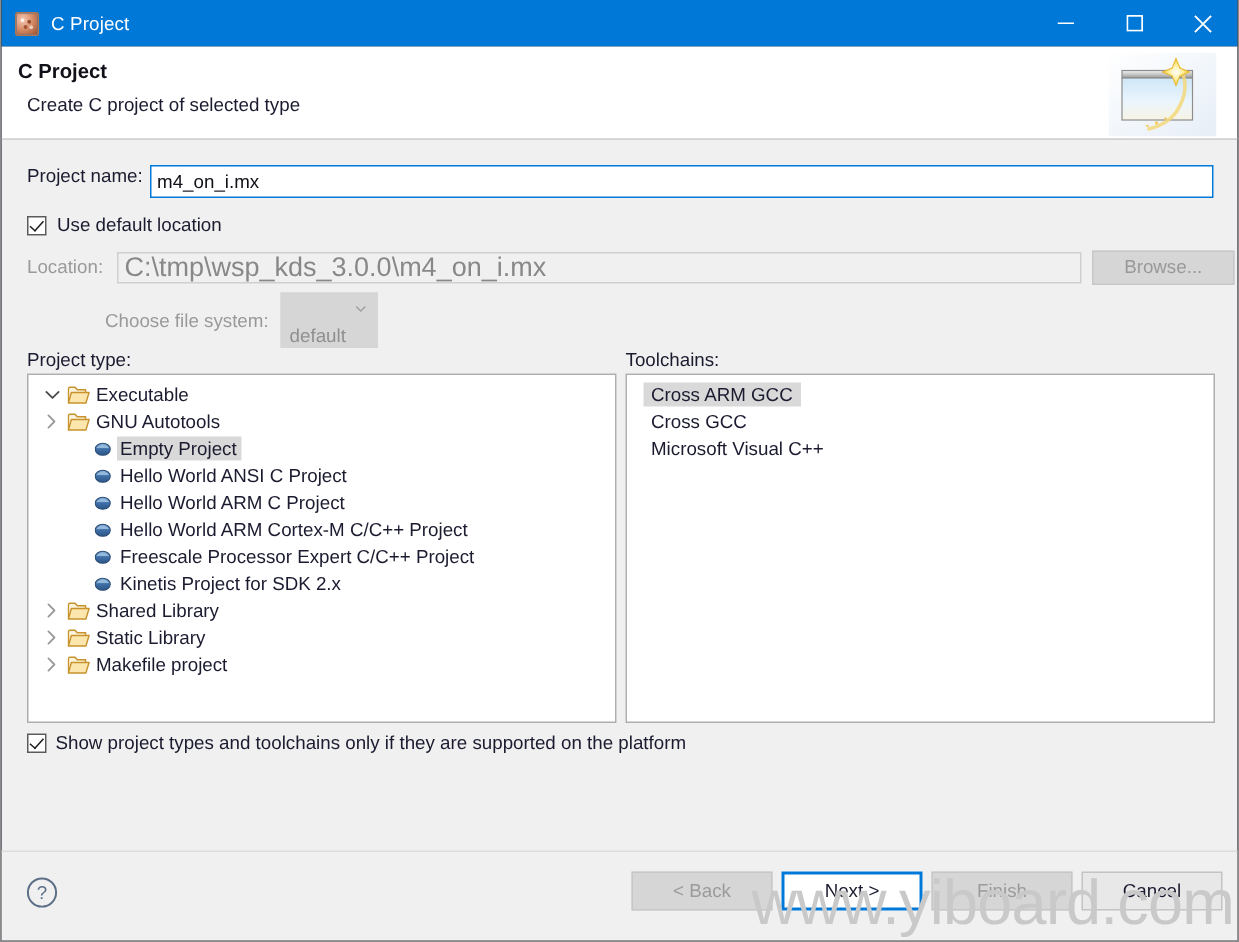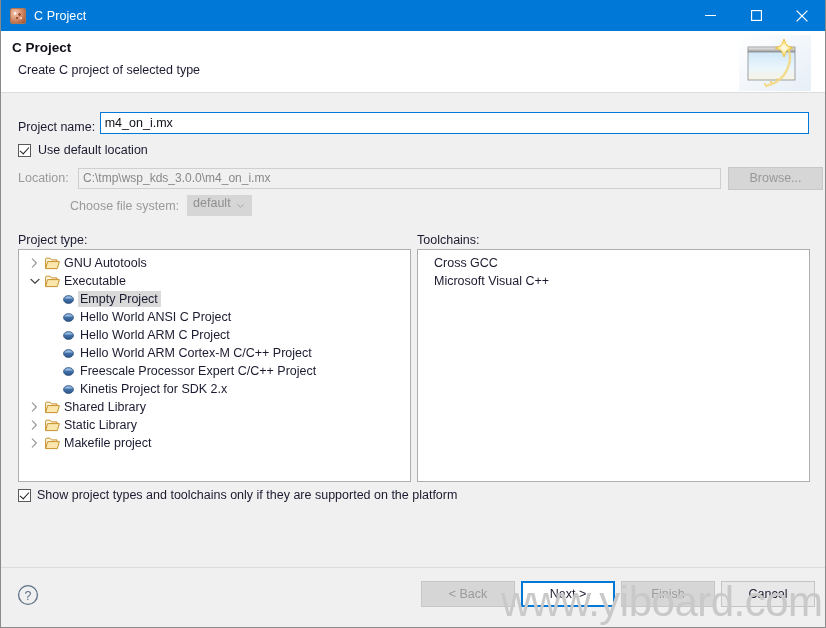--- a/index.html
+++ b/index.html
@@ -116,21 +116,21 @@
     position: relative;
     height: 534px;
     background: #f0f0f0;
   }
 
   .row-projname {
     position: absolute;
     left: 0; top: 17px; right: 16px;
     height: 24px;
     display: flex;
-    align-items: flex-end;
+    align-items: flex-start;
   }
   .lbl-projname {
     width: 79px;
     margin-left: 17px;
     font-size: 12.5px;
     color: #1b1b30;
   }
   .input-projname {
     margin-left: 3px;
     width: 712px;
@@ -188,21 +188,21 @@
     font-size: 12.5px;
     color: #9a9a9a;
   }
   .input-location {
     margin-left: 1px;
     width: 643px;
     height: 21px;
     box-sizing: border-box;
     border: 1px solid #cfcfcf;
     background: #f0f0f0;
-    font-size: 12px;
+    font-size: 18px;
     color: #888888;
     padding: 0 4px;
     line-height: 19px;
     white-space: nowrap;
     overflow: hidden;
   }
   .btn-browse {
     margin-left: 7px;
     width: 95px;
     height: 23px;
@@ -223,26 +223,26 @@
     align-items: center;
   }
   .lbl-filesystem {
     margin-left: 69px;
     font-size: 12.5px;
     color: #9a9a9a;
   }
   .combo-filesystem {
     margin-left: 8px;
     width: 65px;
-    height: 21px;
+    height: 37px;
     box-sizing: border-box;
     background: #d6d6d6;
     border: 1px solid #d6d6d6;
     display: flex;
-    align-items: flex-start;
+    align-items: flex-end;
     padding-left: 5px;
     color: #8f8f8f;
     font-size: 12.5px;
     position: relative;
   }
   .combo-arrow {
     position: absolute;
     right: 7px;
     top: 8px;
     width: 7px;
@@ -497,45 +497,45 @@
       </div>
     </div>
 
     <div class="cap-projtype">Project type:</div>
     <div class="cap-toolchains">Toolchains:</div>
 
     <div class="panel panel-tree">
       <div class="tree" id="tree-host">
           <div class="tnode level0">
             <span class="twist">
-              <svg width="7" height="10" viewBox="0 0 7 10">
-                <path d="M1.3 0.9 L5.3 5 L1.3 9.1" fill="none" stroke="#9a9a9a" stroke-width="1.2" stroke-linecap="round" stroke-linejoin="round"></path>
+              <svg width="10" height="7" viewBox="0 0 10 7">
+                <path d="M0.9 1.3 L5 5.3 L9.1 1.3" fill="none" stroke="#4b4b4b" stroke-width="1.2" stroke-linecap="round" stroke-linejoin="round"></path>
               </svg>
             </span>
             <span class="ticon">
               <svg width="15" height="13" viewBox="0 0 15 13">
                 <path d="M0.6 11.6 V2.2 a1 1 0 0 1 1-1 H5 l1.5 1.7 H12 v1.6" fill="#fdf4dd" stroke="#c8922c" stroke-width="1"></path>
                 <path d="M2.6 4.6 H14.4 L12.3 11.6 H0.6 Z" fill="#fbe6ae" stroke="#c8922c" stroke-width="1" stroke-linejoin="round"></path>
               </svg>
             </span>
-            <span class="tlabel">GNU Autotools</span>
+            <span class="tlabel">Executable</span>
           </div>
           <div class="tnode level0">
             <span class="twist">
-              <svg width="10" height="7" viewBox="0 0 10 7">
-                <path d="M0.9 1.3 L5 5.3 L9.1 1.3" fill="none" stroke="#4b4b4b" stroke-width="1.2" stroke-linecap="round" stroke-linejoin="round"></path>
+              <svg width="7" height="10" viewBox="0 0 7 10">
+                <path d="M1.3 0.9 L5.3 5 L1.3 9.1" fill="none" stroke="#9a9a9a" stroke-width="1.2" stroke-linecap="round" stroke-linejoin="round"></path>
               </svg>
             </span>
             <span class="ticon">
               <svg width="15" height="13" viewBox="0 0 15 13">
                 <path d="M0.6 11.6 V2.2 a1 1 0 0 1 1-1 H5 l1.5 1.7 H12 v1.6" fill="#fdf4dd" stroke="#c8922c" stroke-width="1"></path>
                 <path d="M2.6 4.6 H14.4 L12.3 11.6 H0.6 Z" fill="#fbe6ae" stroke="#c8922c" stroke-width="1" stroke-linejoin="round"></path>
               </svg>
             </span>
-            <span class="tlabel">Executable</span>
+            <span class="tlabel">GNU Autotools</span>
           </div>
           <div class="tnode level1 selected">
             <span class="ticon">
               <svg width="11" height="11" viewBox="0 0 11 11">
                 <defs>
                   <linearGradient id="lg1" x1="0" y1="0" x2="0" y2="1">
                     <stop offset="0" stop-color="#8fb6dd"></stop>
                     <stop offset="0.5" stop-color="#3f6fa8"></stop>
                     <stop offset="1" stop-color="#2d5585"></stop>
                   </linearGradient>
@@ -666,20 +666,23 @@
                 <path d="M2.6 4.6 H14.4 L12.3 11.6 H0.6 Z" fill="#fbe6ae" stroke="#c8922c" stroke-width="1" stroke-linejoin="round"></path>
               </svg>
             </span>
             <span class="tlabel">Makefile project</span>
           </div>
         </div>
     </div>
 
     <div class="panel panel-toolchains">
       <div class="tclist" id="tc-host">
+          <div class="tcitem selected">
+            <span class="tc-lab">Cross ARM GCC</span>
+          </div>
           <div class="tcitem">
             <span class="tc-lab">Cross GCC</span>
           </div>
           <div class="tcitem">
             <span class="tc-lab">Microsoft Visual C++</span>
           </div>
         </div>
     </div>
 
     <div class="row-showtypes">

